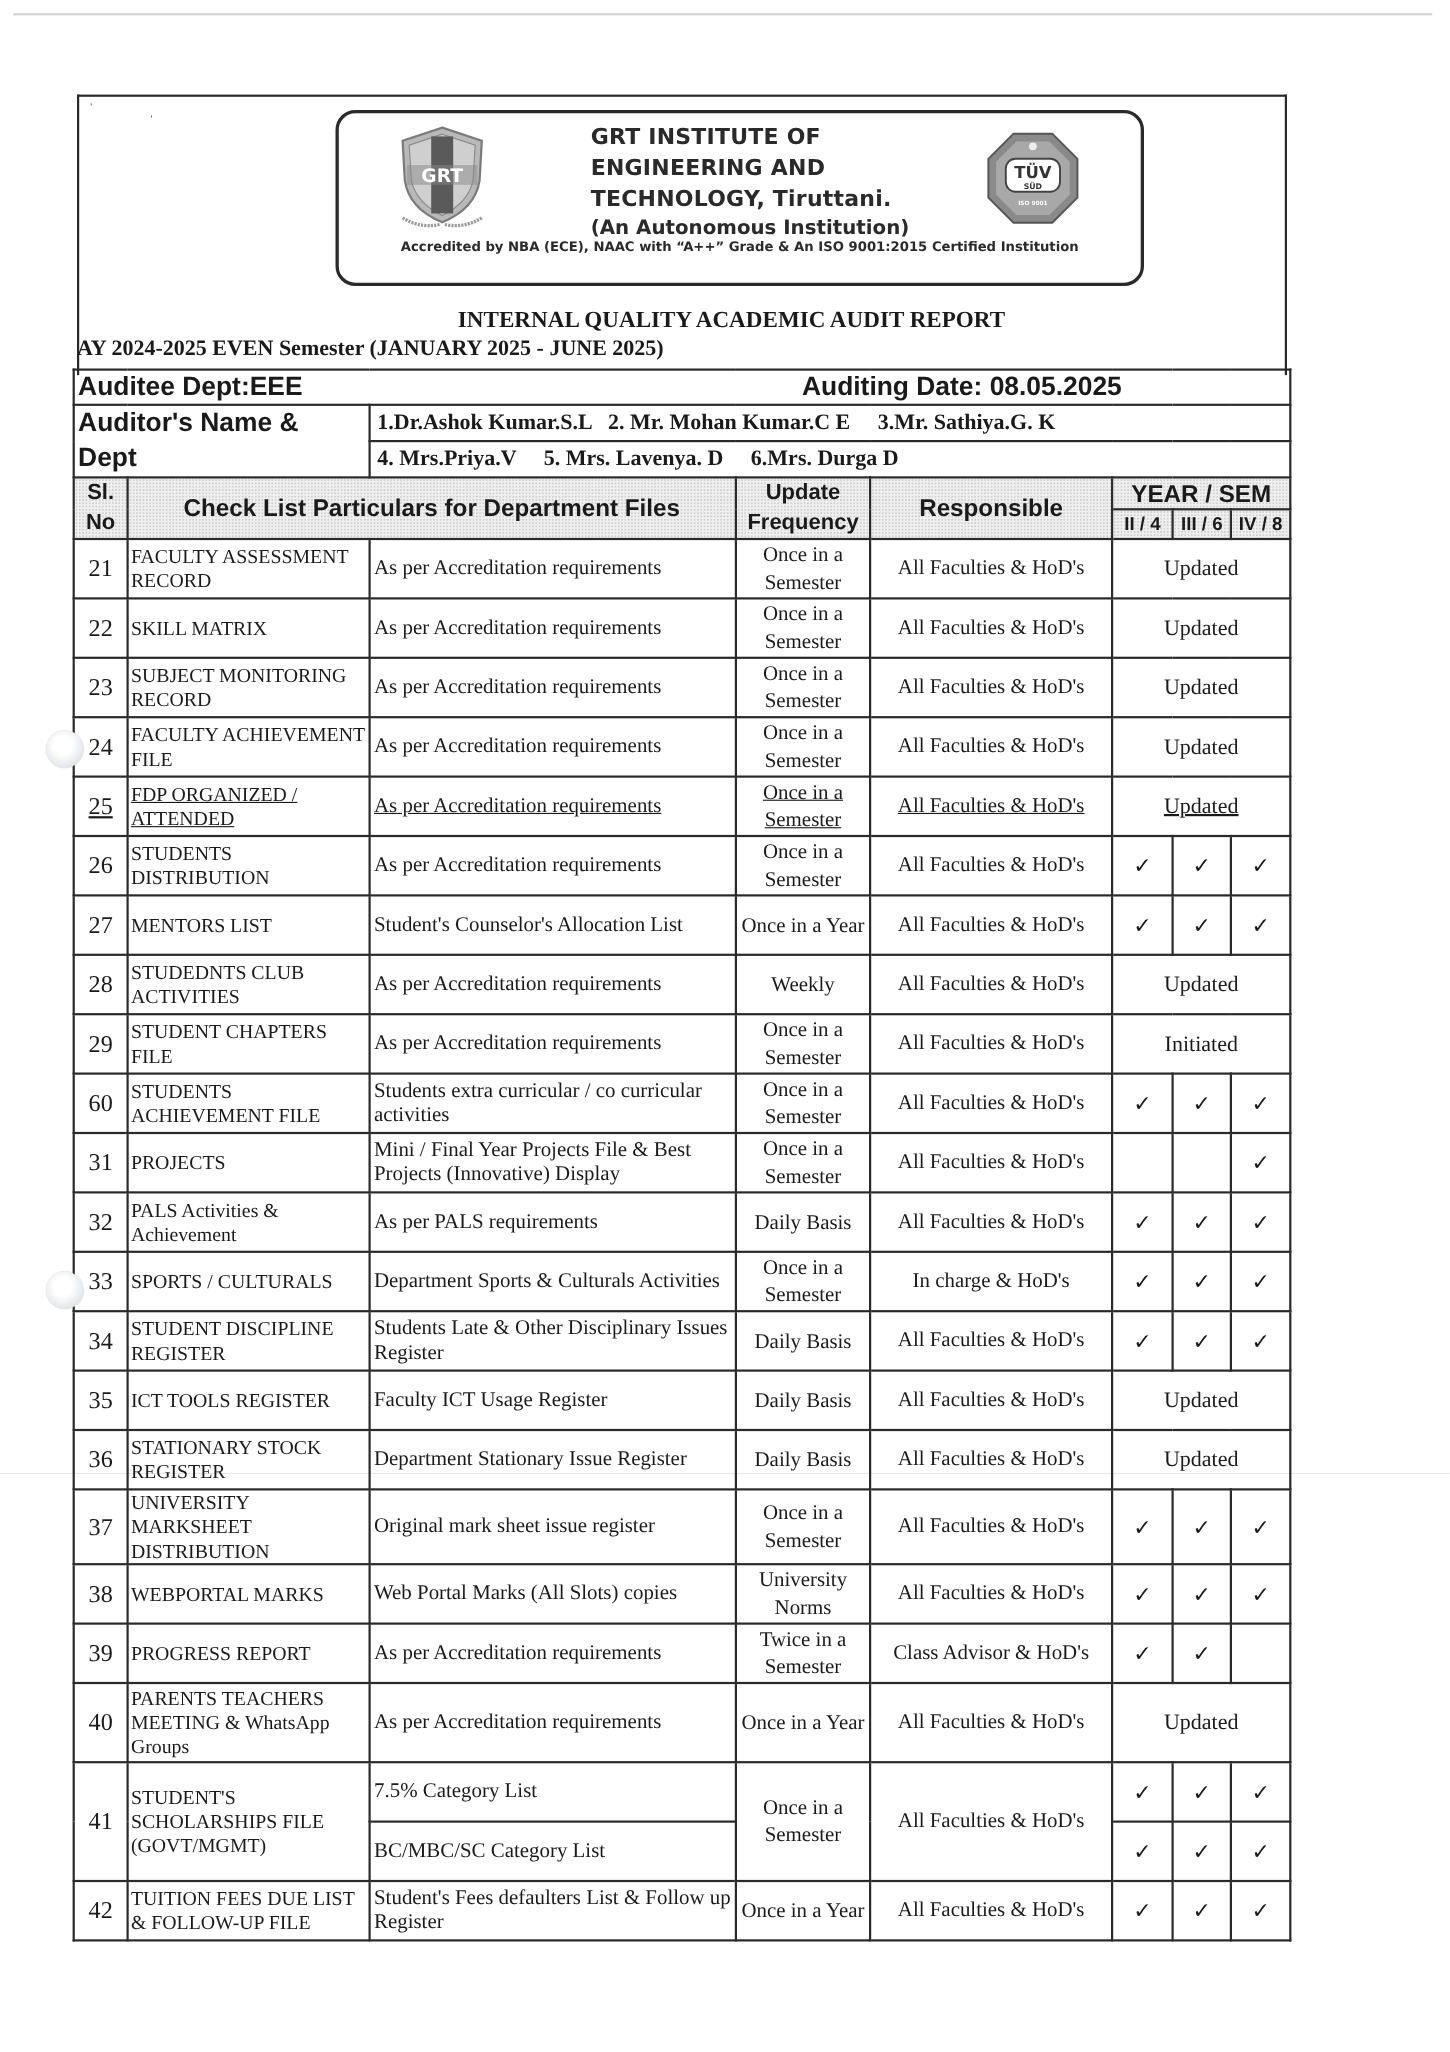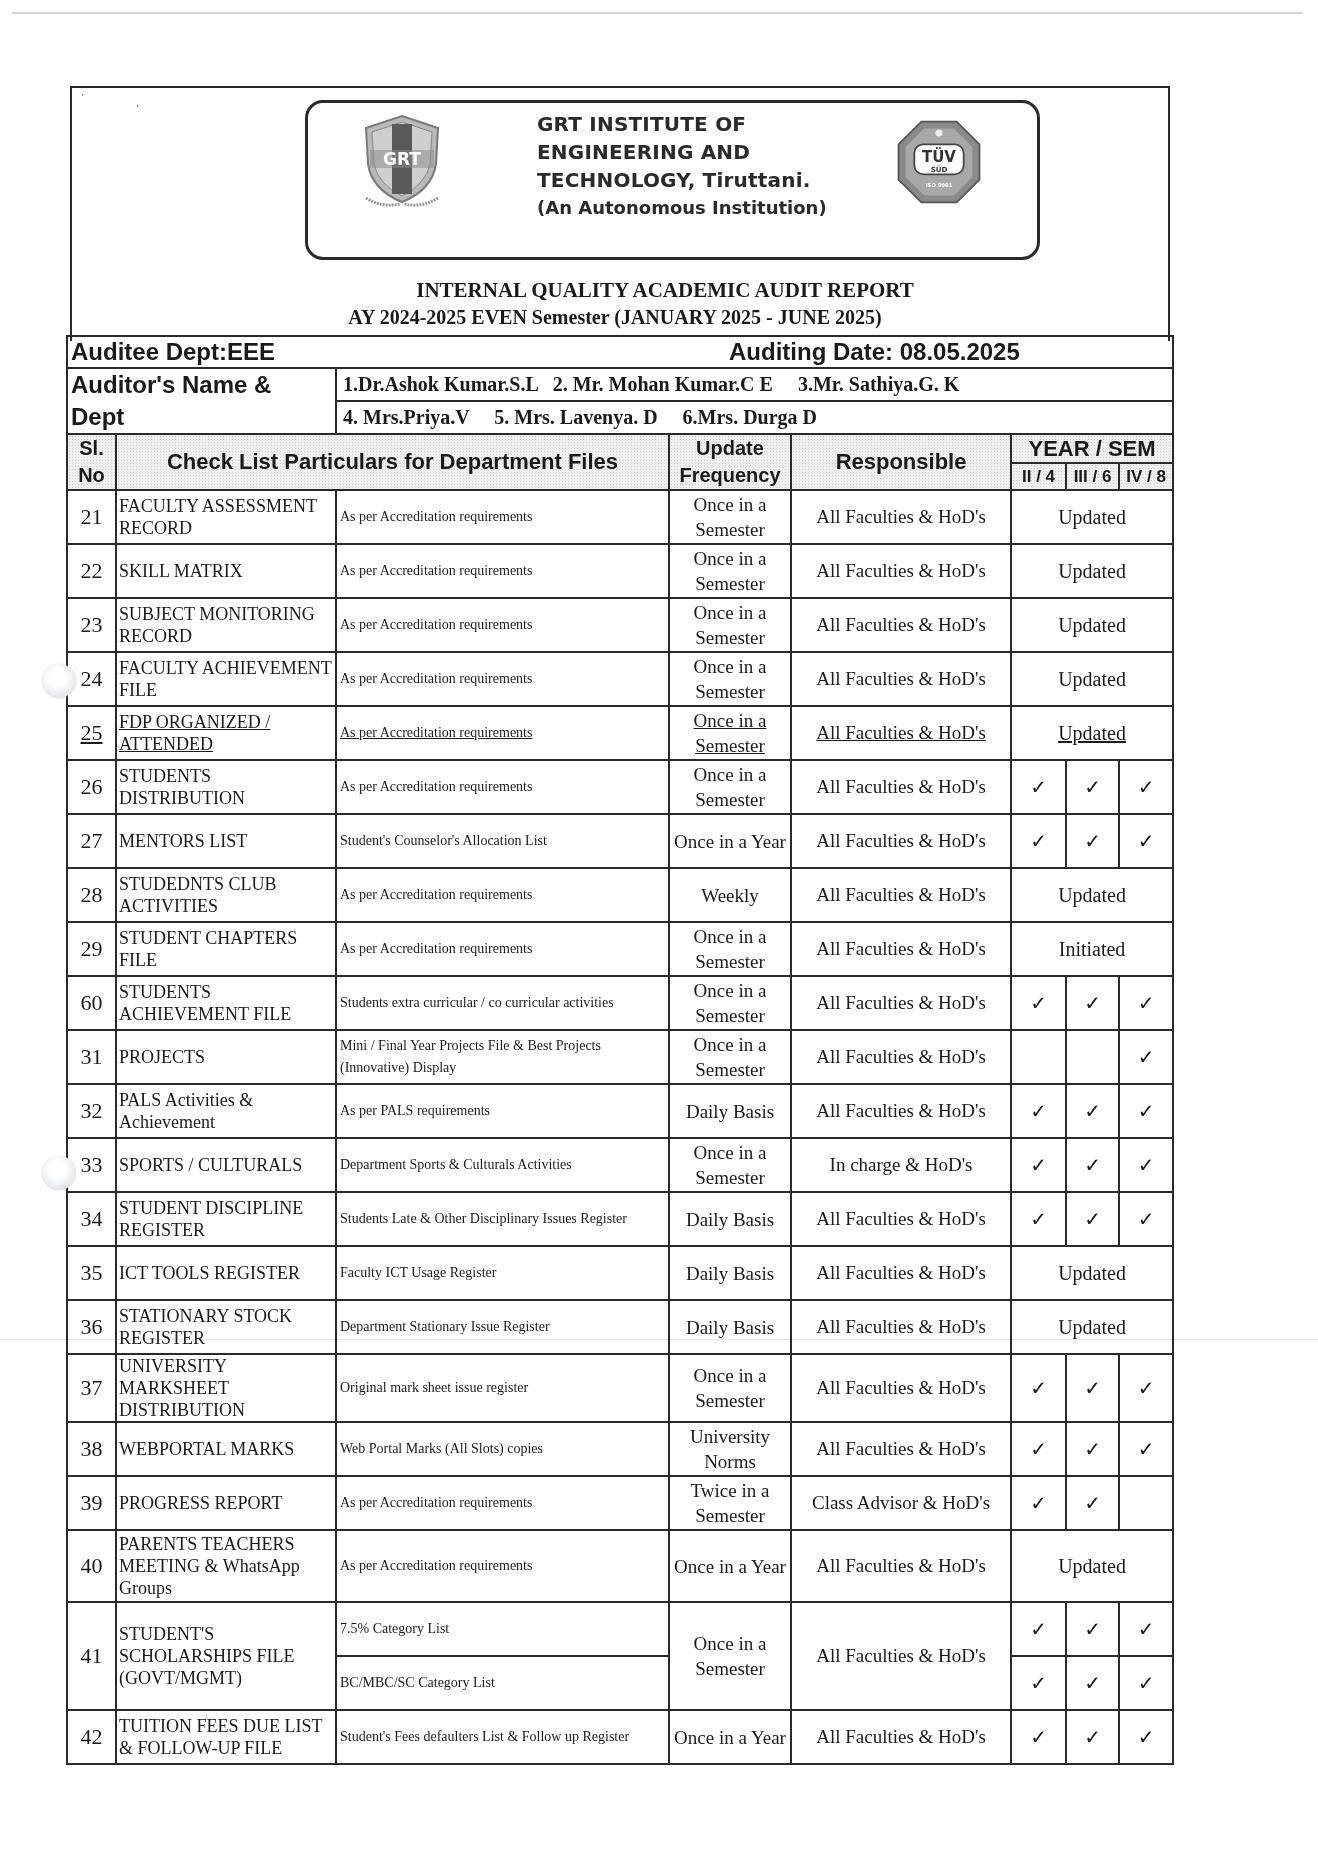--- a/index.html
+++ b/index.html
@@ -10,33 +10,33 @@
   .tick1 { position:absolute; left:82px; top:92px; font-size:9px; }
   .tick2 { position:absolute; left:137px; top:103px; font-size:9px; }
   .hdrbox { position:absolute; left:305px; top:100px; width:735px; height:160px; border:3px solid #2a2a2a; border-radius:18px; box-sizing:border-box; }
   .logo-grt { position:absolute; left:352px; top:112px; width:100px; height:100px; }
   .logo-tuv { position:absolute; left:895px; top:118px; width:88px; height:88px; }
   .inst { position:absolute; left:537px; top:110px; font-family:"DejaVu Sans", sans-serif; font-weight:bold; color:#2a2a2a; line-height:28px; }
   .inst .l { font-size:20px; letter-spacing:0.2px; }
   .inst .sub { font-size:18px; }
   .accr { position:absolute; left:310px; top:216px; width:725px; text-align:center; font-family:"DejaVu Sans", sans-serif; font-weight:bold; font-size:12px; line-height:16px; color:#2a2a2a; }
   .rtitle { position:absolute; left:70px; top:278px; width:1100px; text-align:center; font-weight:bold; font-size:21px; padding-left:90px; box-sizing:border-box; }
-  .rsub { position:absolute; left:70px; top:306px; width:1100px; text-align:center; font-weight:bold; font-size:20px; box-sizing:border-box; padding-right:10px; }
+  .rsub { position:absolute; left:70px; top:306px; width:1100px; font-weight:bold; font-size:20px; box-sizing:border-box; padding-right:10px; }
   table.audit { position:absolute; left:66px; top:335px; width:1106px; border-collapse:collapse; table-layout:fixed; }
   table.audit td { border:2px solid #2a2a2a; padding:0 3px; vertical-align:middle; }
   .sans { font-family:"Liberation Sans", sans-serif; font-weight:bold; }
   .info-label { font-size:24px; }
   .names { font-weight:bold; font-size:20px; padding-left:6px !important; }
   .thead td { background:#efefef; background-image:radial-gradient(#cfcfcf 0.6px, transparent 0.8px); background-size:3px 3px; text-align:center; }
   .th-big { font-size:22px; }
   .th-mid { font-size:20px; line-height:27px; }
   .th-small { font-size:17px; }
   .sl { font-size:22px; text-align:center; }
   .item { font-size:18px; line-height:22px; padding-left:2px !important; }
-  .desc { font-size:14px; line-height:22px; }
+  .desc { font-size:19px; line-height:22px; }
   .freq { font-size:19px; text-align:center; line-height:25px; }
   .resp { font-size:19px; text-align:center; }
   .stat { font-size:20px; text-align:center; }
   .chk { font-size:20px; text-align:center; }
   .clip { overflow:hidden; }
   .punch { position:absolute; width:34px; height:34px; border-radius:50%; background:radial-gradient(circle at 45% 40%, #ffffff 30%, #e4e6ea 70%, #c9cdd3 100%); box-shadow:0 0 1px #9aa; }
 </style>
 </head>
 <body>
 
@@ -70,20 +70,21 @@
   <polygon points="30,4 70,4 96,30 96,70 70,96 30,96 4,70 4,30" fill="#8a8a8a" stroke="#555" stroke-width="2"></polygon>
   <polygon points="33,12 67,12 88,33 88,67 67,88 33,88 12,67 12,33" fill="#a8a8a8"></polygon>
   <circle cx="50" cy="17" r="4" fill="#eee"></circle>
   <rect x="22" y="30" width="56" height="34" rx="10" fill="#ffffff" stroke="#444" stroke-width="2"></rect>
   <text x="50" y="50" text-anchor="middle" font-family="DejaVu Sans, sans-serif" font-weight="bold" font-size="17" fill="#333">TÜV</text>
   <text x="50" y="61" text-anchor="middle" font-family="DejaVu Sans, sans-serif" font-weight="bold" font-size="8" fill="#333">SÜD</text>
   <text x="50" y="78" text-anchor="middle" font-family="DejaVu Sans, sans-serif" font-weight="bold" font-size="6" fill="#fff">ISO 9001</text>
 </svg>
 
 <div class="accr">
+  <div>Accredited by NBA (ECE), NAAC with “A++” Grade &amp; An ISO 9001:2015 Certified Institution</div>
 </div>
 
 <div class="rtitle">INTERNAL QUALITY ACADEMIC AUDIT REPORT</div>
 <div class="rsub">AY 2024-2025 EVEN Semester (JANUARY 2025 - JUNE 2025)</div>
 
 <table class="audit">
   <colgroup>
     <col style="width:49px">
       <col style="width:220px">
       <col style="width:333px">

